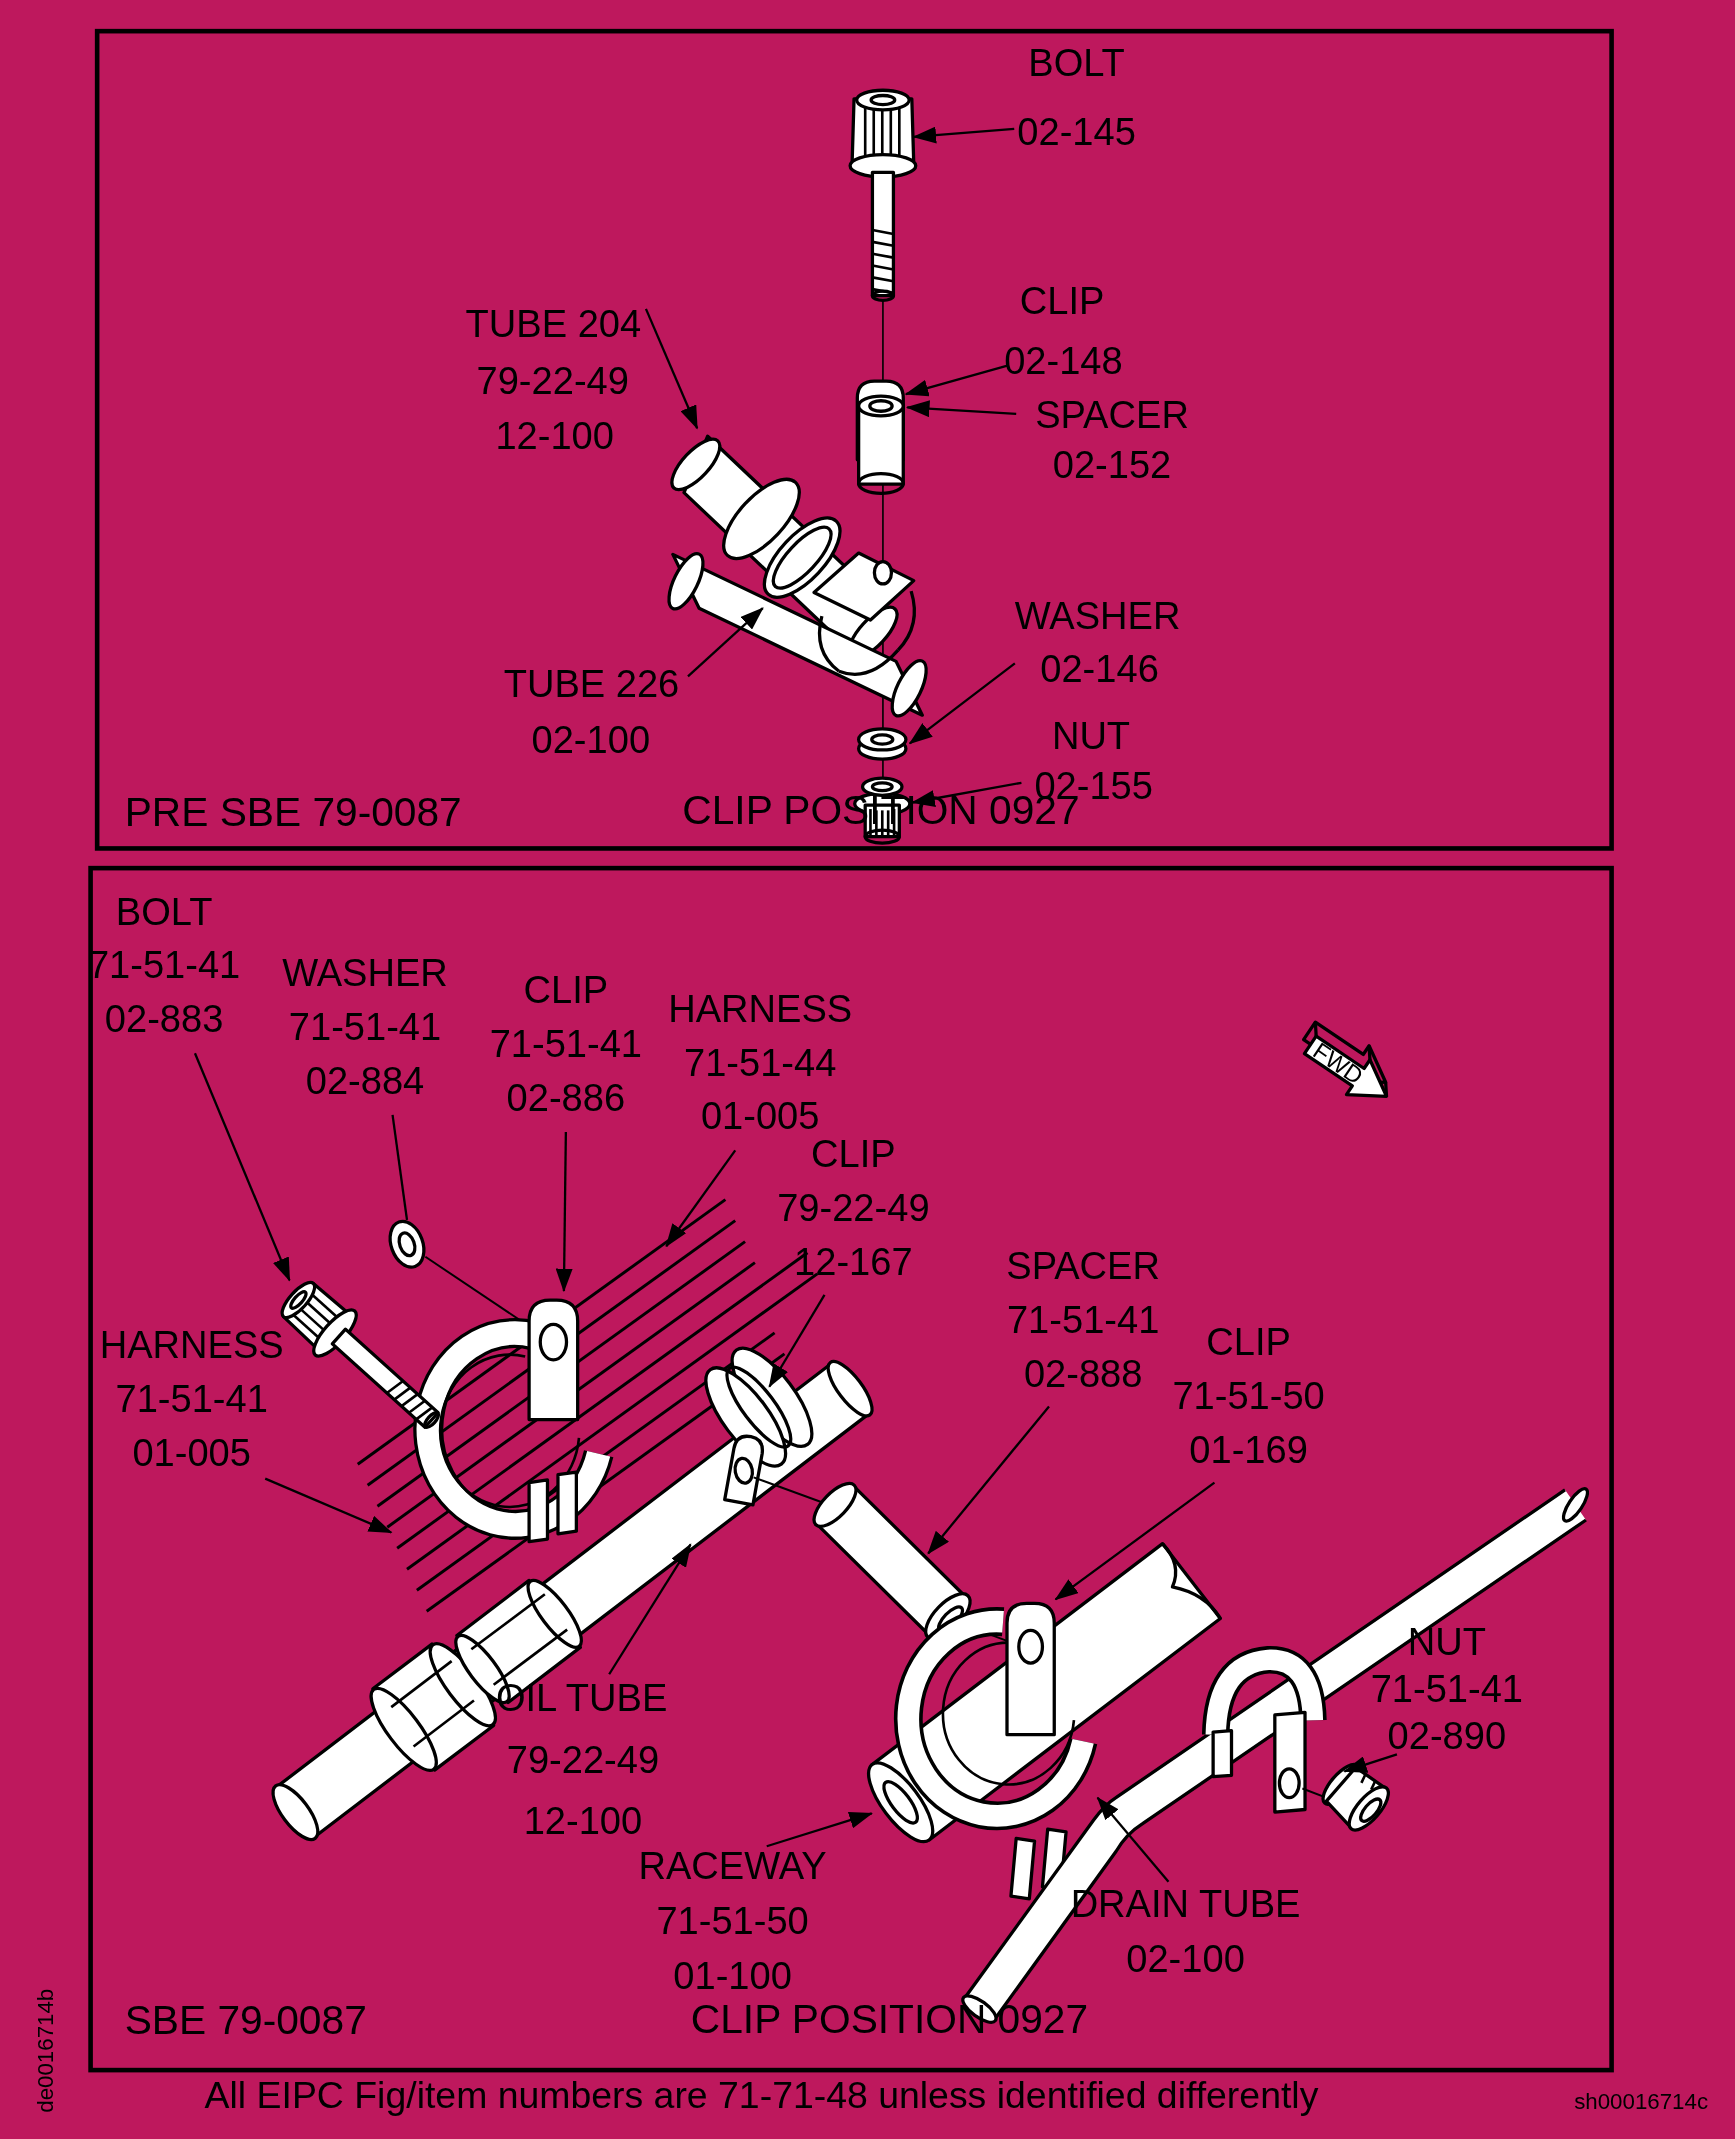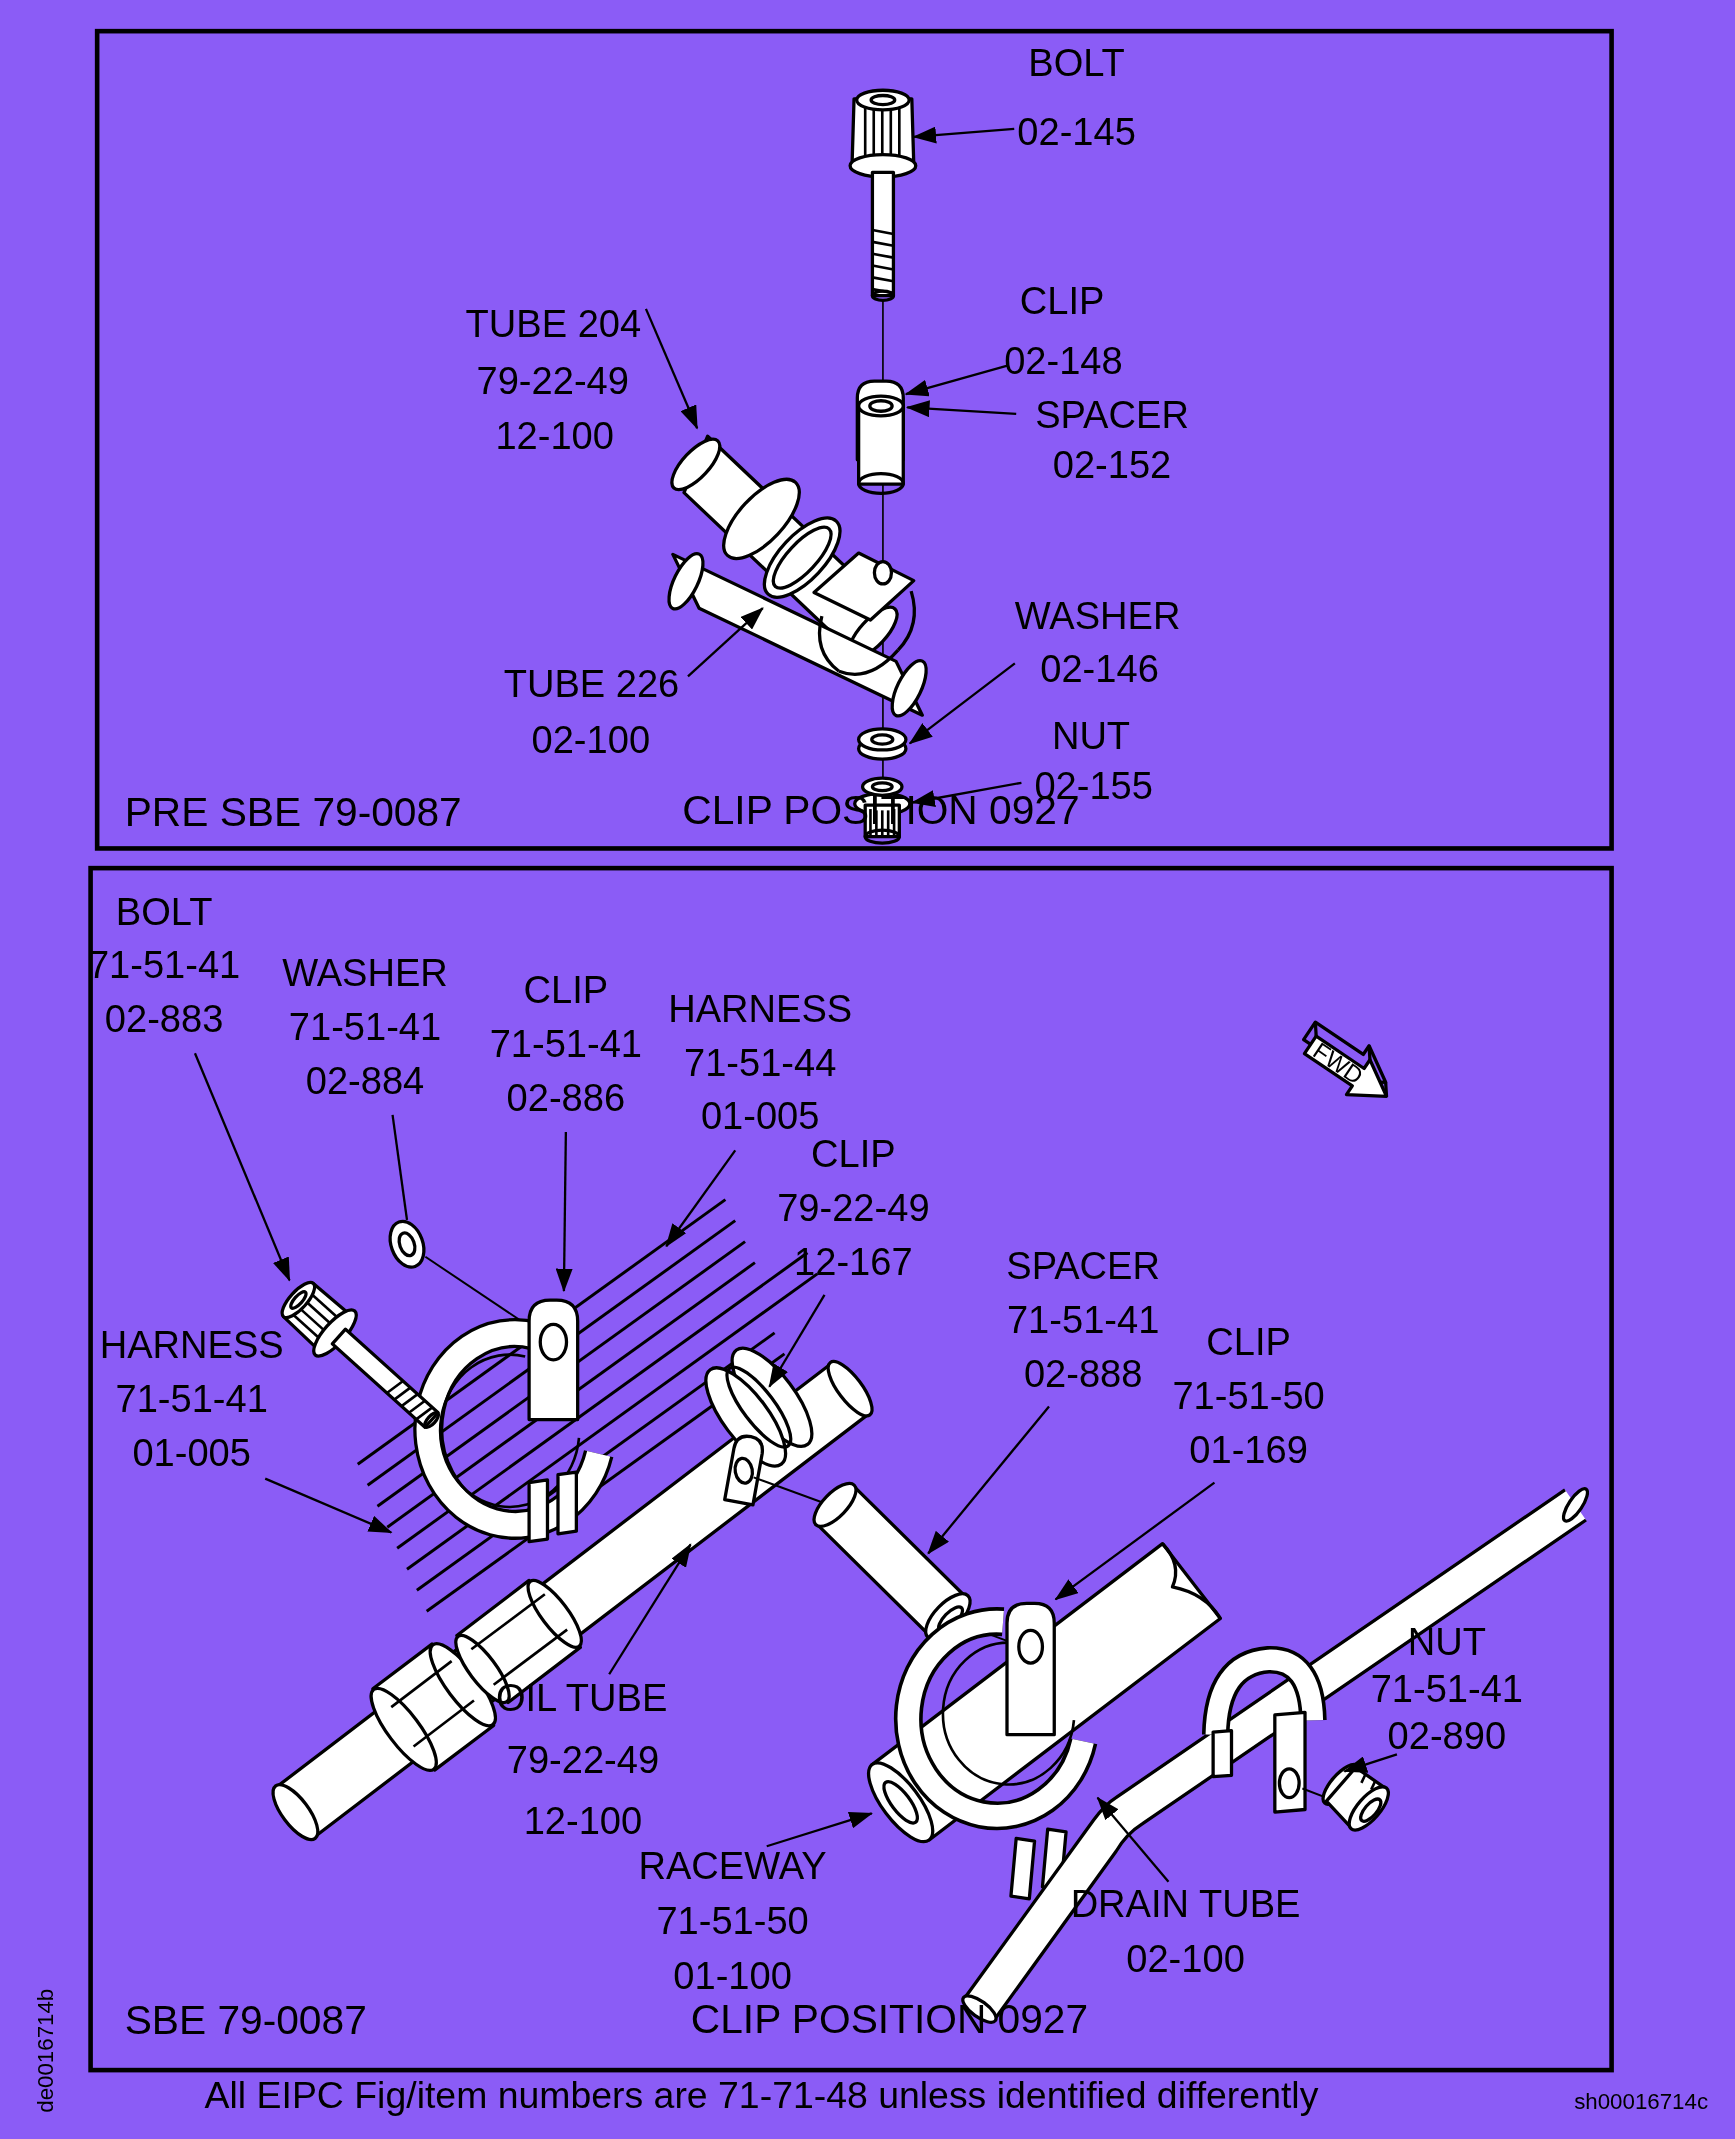--- a/index.html
+++ b/index.html
@@ -1,16 +1,16 @@
 <!DOCTYPE html>
 <html style="font-size:10.5px"><head>
 <meta charset="utf-8">
 <style>
   html,body{margin:0;padding:0;background:#fff;}
-  .page{width:1735px;height:2140px;background:#8b5cf6;position:relative;overflow:hidden;}
+  .page{width:1735px;height:2140px;background:#be185d;position:relative;overflow:hidden;}
   svg{display:block;}
   svg text{font-family:"Liberation Sans","DejaVu Sans",sans-serif;fill:#000;stroke:none;}
   .t58{font-size:58px;}
   .t62{font-size:62px;}
   .t57{font-size:57px;}
   .t36{font-size:36px;}
   .t34{font-size:34px;}
   .mid{text-anchor:middle;}
   .b{stroke:#000;stroke-width:7;fill:none;}
   .p{stroke:#000;stroke-width:5;fill:none;stroke-linejoin:round;}

